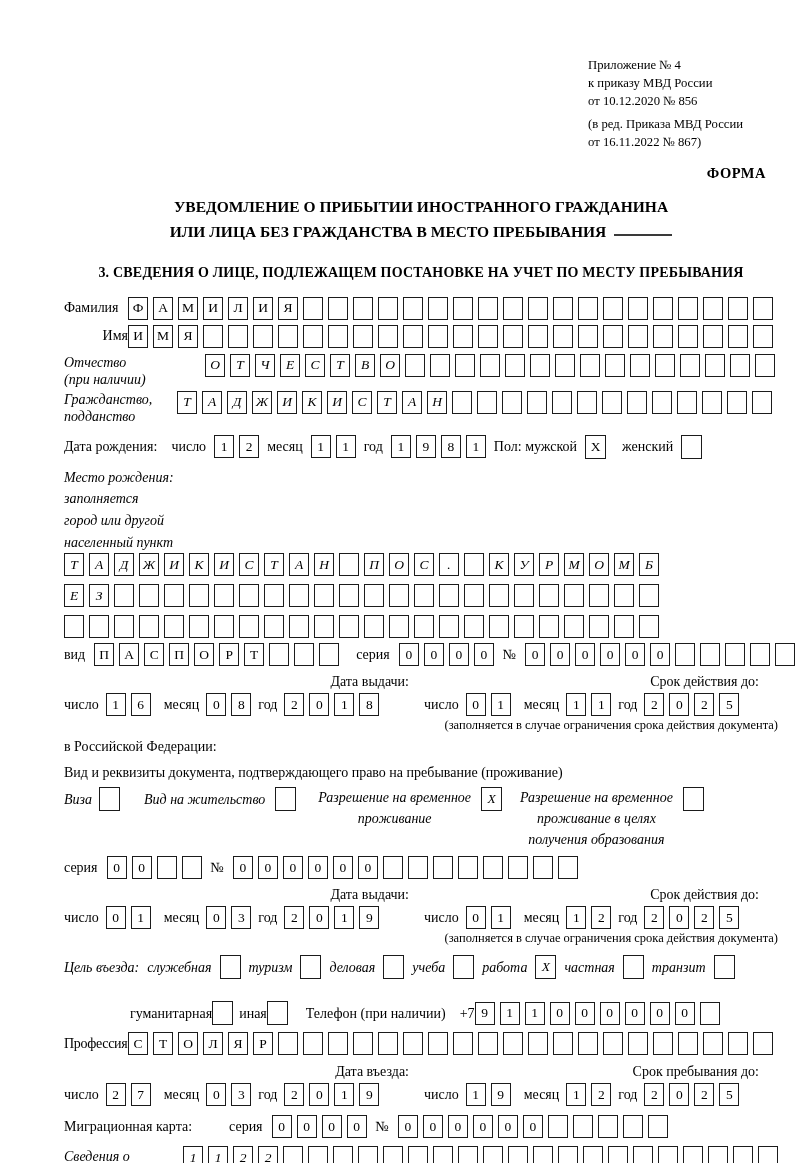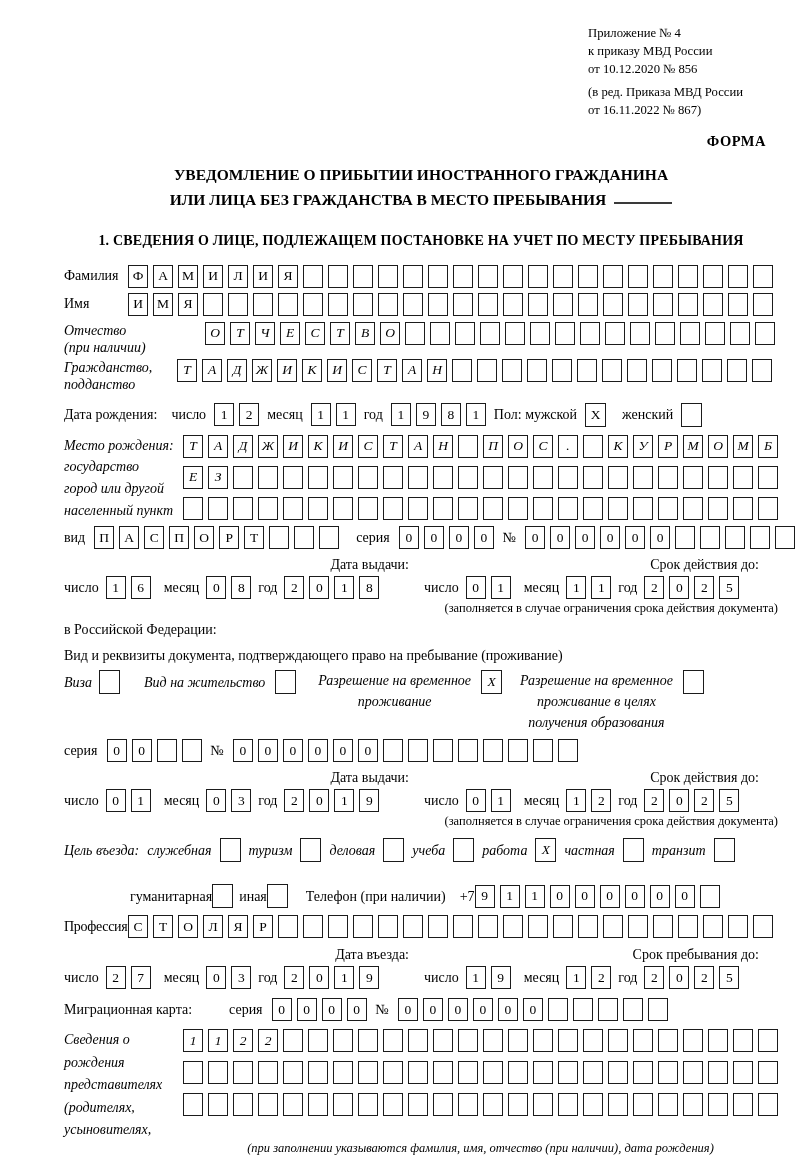--- a/index.html
+++ b/index.html
@@ -1,20 +1,20 @@
 <!DOCTYPE html>
 <html><head>
 <meta charset="utf-8">
 <style>
   html,body { margin:0; padding:0; background:#ffffff; }
   .page {
     width:800px; height:1163px; box-sizing:border-box;
     background:#fff; color:#000;
     font-family:"Liberation Serif", serif;
-    padding:24px 22px 0 64px;
+    padding:56px 22px 0 64px;
     overflow:hidden; position:relative;
   }
   .lbl { font-size:14px; line-height:1.25; }
   .b { font-weight:bold; }
 
   .hdr-block { margin-left:auto; width:190px; font-size:12.7px; line-height:1.42; }
   .hdr-block .gap { height:5px; }
   .forma { text-align:right; font-weight:bold; font-size:14.5px; margin:14px 12px 0 0; letter-spacing:0.5px; }
 
   .title { text-align:center; font-weight:bold; font-size:15.5px; line-height:1.45; margin-top:14px; }
@@ -51,21 +51,21 @@
     <div>(в ред. Приказа МВД России</div>
     <div>от 16.11.2022 № 867)</div>
   </div>
   <div class="forma">ФОРМА</div>
 
   <div class="title">
     <div>УВЕДОМЛЕНИЕ О ПРИБЫТИИ ИНОСТРАННОГО ГРАЖДАНИНА</div>
     <div><span>ИЛИ ЛИЦА БЕЗ ГРАЖДАНСТВА В МЕСТО ПРЕБЫВАНИЯ</span><span class="title-underline"></span></div>
   </div>
 
-  <div class="sec-heading">1. СВЕДЕНИЯ О ЛИЦЕ, ПОДЛЕЖАЩЕМ ПОСТАНОВКЕ НА УЧЕТ ПО МЕСТУ ПРЕБЫВАНИЯ</div>
+  <div class="sec-heading">3. СВЕДЕНИЯ О ЛИЦЕ, ПОДЛЕЖАЩЕМ ПОСТАНОВКЕ НА УЧЕТ ПО МЕСТУ ПРЕБЫВАНИЯ</div>
 
   <div class="row" style="margin-top:16px;">
     <span class="lbl" style="width:64px;">Фамилия</span>
     <div class="cells">
         <span class="cell">Ф</span>
         <span class="cell">А</span>
         <span class="cell">М</span>
         <span class="cell">И</span>
         <span class="cell">Л</span>
         <span class="cell">И</span>
@@ -86,21 +86,21 @@
         <span class="cell"></span>
         <span class="cell"></span>
         <span class="cell"></span>
         <span class="cell"></span>
         <span class="cell"></span>
         <span class="cell"></span>
       </div>
   </div>
 
   <div class="row" style="margin-top:5px;">
-    <span class="lbl" style="width:64px;">Имя</span>
+    <span class="lbl" style="width:64px;text-align:right;">Имя</span>
     <div class="cells">
         <span class="cell">И</span>
         <span class="cell">М</span>
         <span class="cell">Я</span>
         <span class="cell"></span>
         <span class="cell"></span>
         <span class="cell"></span>
         <span class="cell"></span>
         <span class="cell"></span>
         <span class="cell"></span>
@@ -207,24 +207,24 @@
         <span class="cell">9</span>
         <span class="cell">8</span>
         <span class="cell">1</span>
       </div>
     <span class="lbl">Пол: мужской</span>
     <span class="cb">X</span>
     <span class="lbl" style="margin-left:8px;">женский</span>
     <span class="cb"></span>
   </div>
 
-  <div class="rowtop" style="margin-top:8px;">
+  <div class="rowtop" style="margin-top:8px;flex-direction:column;">
     <span class="lbl" style="width:141px; line-height:1.55;">
       <span>Место рождения:</span><br>
-      <span>государство</span><br>
+      <span>заполняется</span><br>
       <span>город или другой</span><br>
       <span>населенный пункт</span>
     </span>
     <div style="display:flex; flex-direction:column; gap:8px;">
       <div class="cells">
           <span class="cell">Т</span>
           <span class="cell">А</span>
           <span class="cell">Д</span>
           <span class="cell">Ж</span>
           <span class="cell">И</span>

